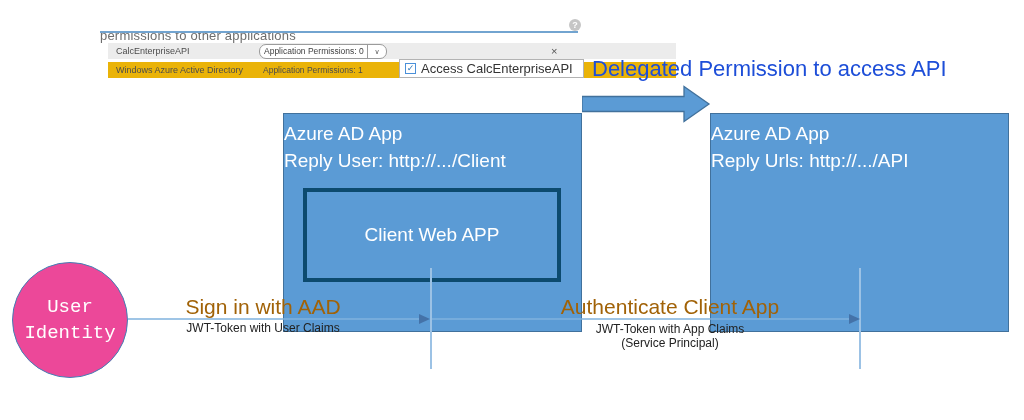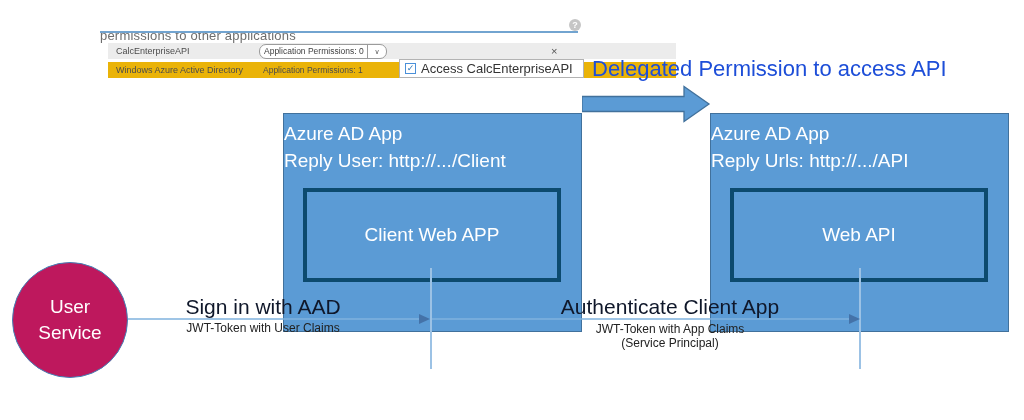--- a/index.html
+++ b/index.html
@@ -92,36 +92,36 @@
     position: absolute; left: 19px; top: 74px;
     width: 258px; height: 94px;
     border: 4px solid #0c4a6e; box-sizing: border-box;
     display: flex; align-items: center; justify-content: center;
     font-size: 19px;
   }
   .block-arrow { position: absolute; left: 582px; top: 85px; }
   .user-circle {
     position: absolute; left: 12px; top: 262px;
     width: 116px; height: 116px; border-radius: 50%;
-    background: #be185d; border: 1px solid #4380b6;
+    background: #ec4899; border: 1px solid #4380b6;
     box-sizing: border-box; color: #ffffff;
     display: flex; flex-direction: column; align-items: center; justify-content: center;
-    font-size: 19px; line-height: 26px; text-align: center;
+    font-size: 19px; line-height: 26px; text-align: center; font-family: Liberation Mono, monospace;
   }
   .vline {
     position: absolute; top: 268px; width: 2px; height: 101px;
     background: #9cc2e5;
   }
   .vline1 { left: 430px; }
   .vline2 { left: 859px; }
   .conn-arrow { position: absolute; top: 312px; }
   .conn1 { left: 128px; }
   .conn2 { left: 432px; }
   .flow-label {
-    position: absolute; text-align: center; color: #0f172a;
+    position: absolute; text-align: center; color: #a16207;
   }
   .flow-main { font-size: 21px; line-height: 24px; }
   .flow-sub  { font-size: 12px; line-height: 15px; color: #222222; }
   .flow1-main { left: 143px; top: 295px; width: 240px; }
   .flow1-sub  { left: 143px; top: 321px; width: 240px; }
   .flow2-main { left: 490px; top: 295px; width: 360px; }
   .flow2-sub  { left: 490px; top: 322px; width: 360px; }
   .flow2-sub2 { left: 490px; top: 336px; width: 360px; }
 </style>
 </head>
@@ -160,32 +160,29 @@
     <div class="box-line first">Azure AD App</div>
     <div class="box-line">Reply User: http://.../Client</div>
     <div class="inner-box">
       <span>Client Web APP</span>
     </div>
   </div>
 
   <div class="box box-right">
     <div class="box-line first">Azure AD App</div>
     <div class="box-line">Reply Urls: http://.../API</div>
-    <div class="inner-box">
-      <span>Web API</span>
-    </div>
   </div>
 
   <svg class="block-arrow" width="129" height="38" viewBox="0 0 129 38">
     <polygon points="0,11.5 102,11.5 102,1.5 127,19 102,36.5 102,26.5 0,26.5" fill="#5b9bd5" stroke="#41719c" stroke-width="1.3"></polygon>
   </svg>
 
   <div class="user-circle">
     <span>User</span>
-    <span>Service</span>
+    <span>Identity</span>
   </div>
 
   <div class="vline vline1"></div>
   <div class="vline vline2"></div>
 
   <svg class="conn-arrow conn1" width="303" height="14" viewBox="0 0 303 14">
     <line x1="0" y1="7" x2="292" y2="7" stroke="#7fb2de" stroke-width="1.6"></line>
     <polygon points="291,2 302,7 291,12" fill="#4472a8"></polygon>
   </svg>
 

